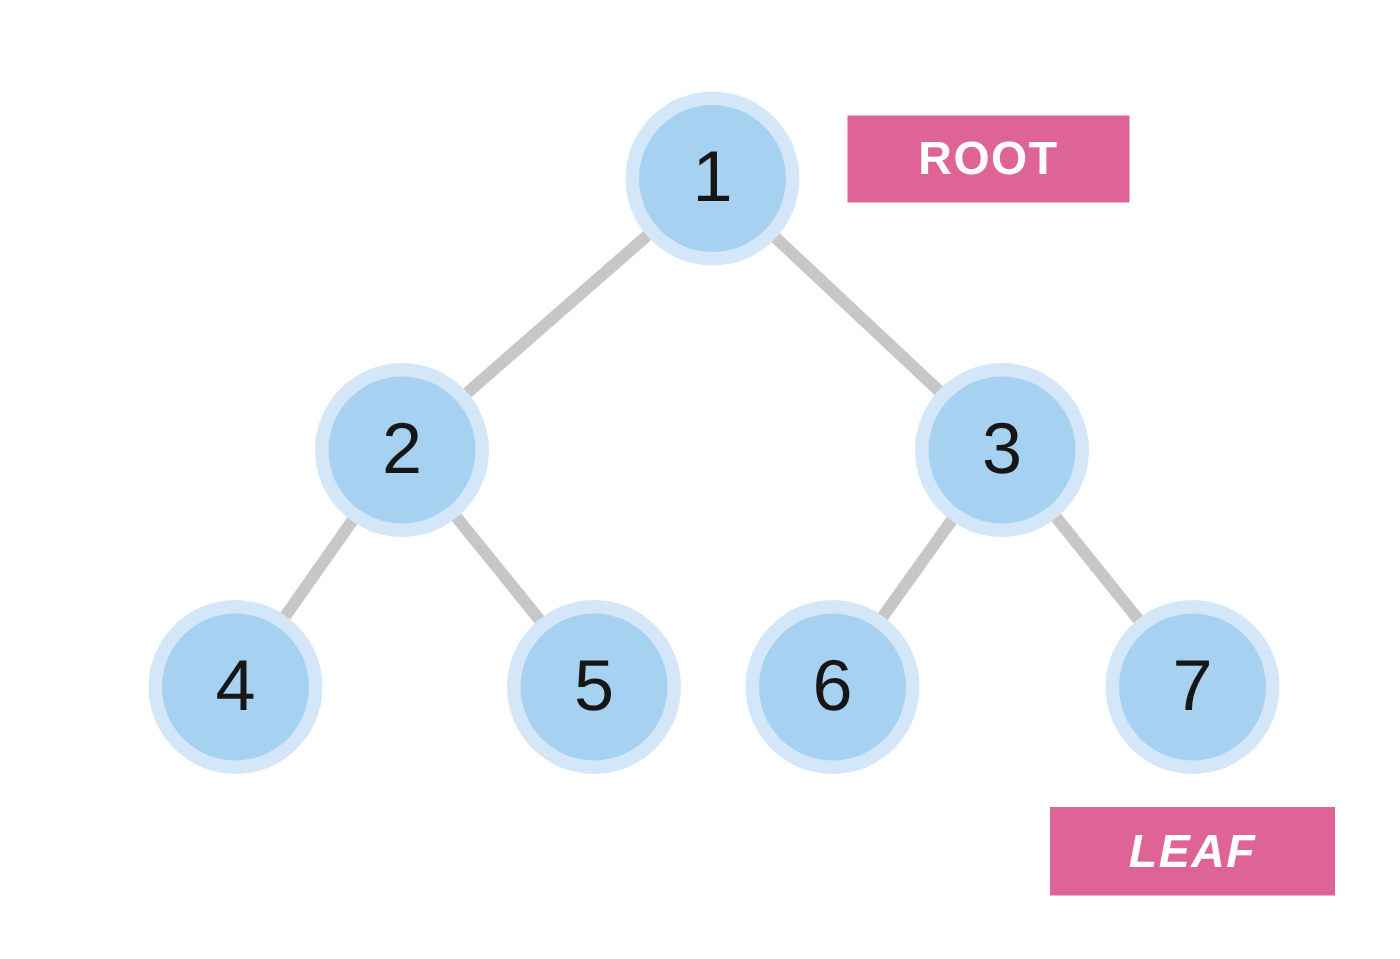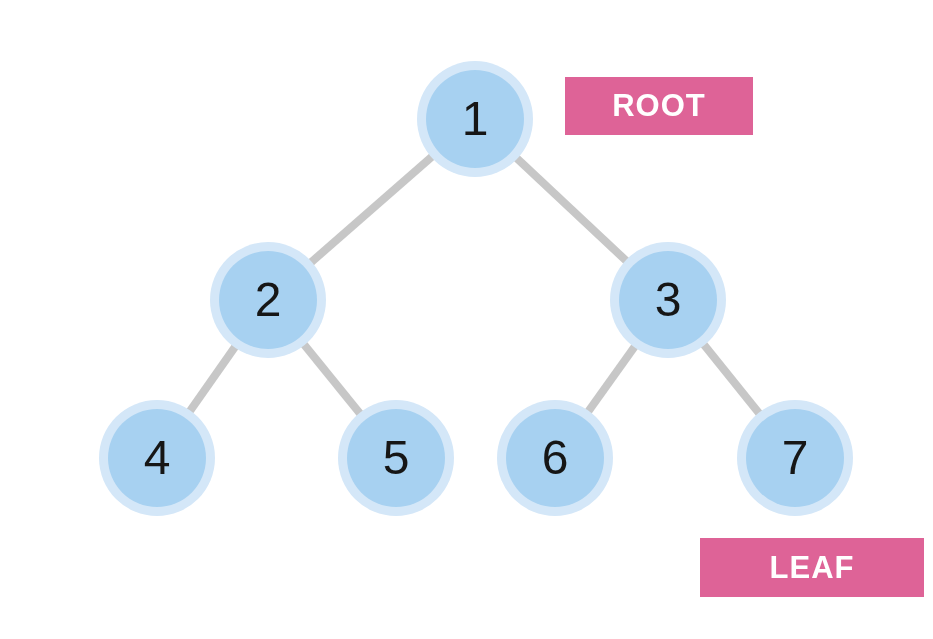--- a/index.html
+++ b/index.html
@@ -84,15 +84,15 @@
       </div>
       <div class="tree-node" style="left: 506px; top: 409px;">
         <span class="node-value">6</span>
       </div>
       <div class="tree-node" style="left: 746px; top: 409px;">
         <span class="node-value">7</span>
       </div>
     </div>
   <div>
       <div class="badge" style="left: 565px; top: 77px; width: 188px; height: 58px;">ROOT</div>
-      <div class="badge" style="left: 700px; top: 538px; width: 224px; height: 59px;">LEAF</div>
+      <div class="badge" style="left: 700px; top: 538px; width: 190px; height: 59px; font-style: italic;">LEAF</div>
     </div>
 </div>
 
 </body></html>

